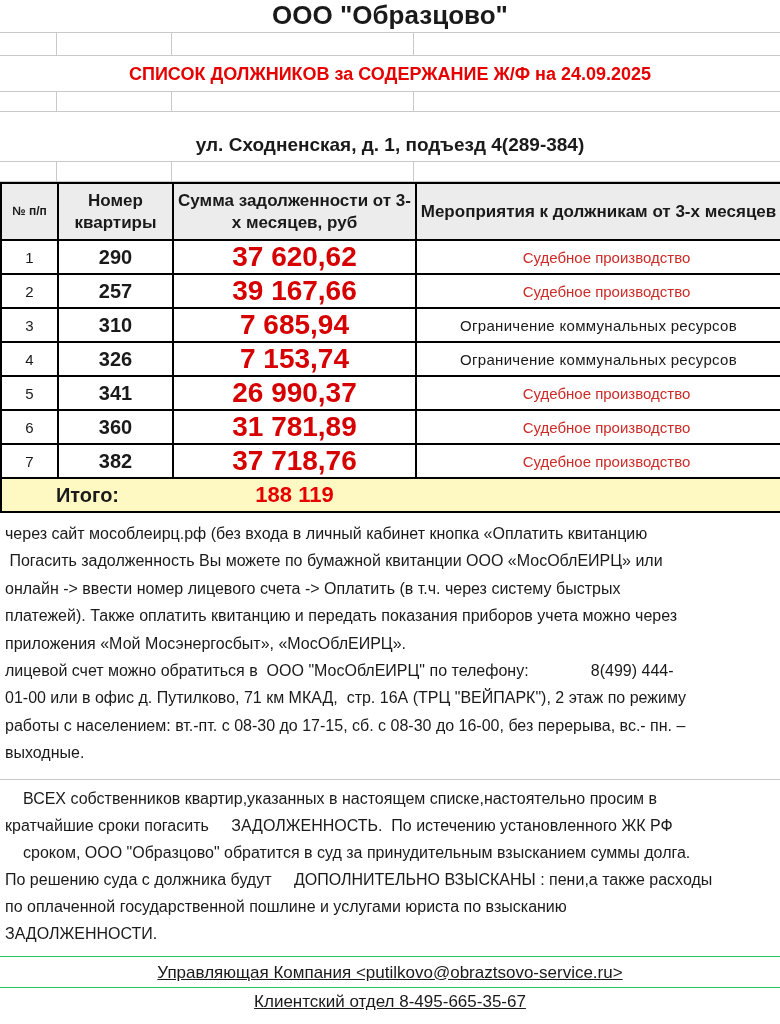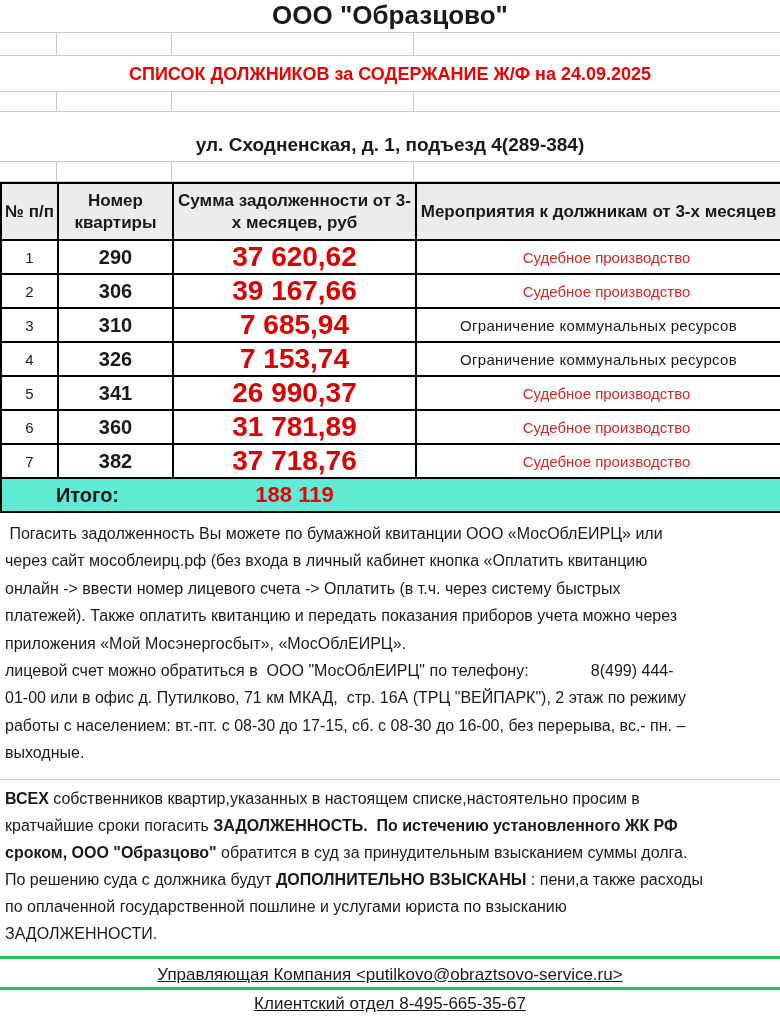--- a/index.html
+++ b/index.html
@@ -21,43 +21,43 @@
   .sp-1 { height:23px; } .sp-2 { height:20px; } .sp-3 { height:20px; }
   .grid-spacer .gcell { border-right:1px solid #c9c9c9; height:100%; }
   .gc-a { width:57px; } .gc-b { width:115px; } .gc-c { width:242px; }
   .gc-d { flex:1; border-right:none !important; }
   
   table.debt { width:780px; border-collapse:collapse; table-layout:fixed; }
   table.debt col.c1 { width:57px; } table.debt col.c2 { width:115px; }
   table.debt col.c3 { width:243px; } table.debt col.c4 { width:365px; }
   table.debt th, table.debt td { border:2px solid #000; text-align:center; vertical-align:middle; padding:0; }
   table.debt th { background:#ececec; font-weight:bold; font-size:17px; line-height:1.25; height:57px; }
-  table.debt th.h-num { font-size:17px;margin-top:36px; }
+  table.debt th.h-num { font-size:12px;margin-top:36px; }
   table.debt td { height:31px; }
   td.cell-num { font-size:15px; }
   td.cell-apt { font-size:20px; font-weight:bold; }
   td.cell-amount { font-size:28px; font-weight:bold; color:#d70000; }
   td.cell-action { font-size:15px; }
   td.cell-action.red { color:#cc2b28;padding-left:16px; }
   td.cell-action.black { color:#1a1a1a; letter-spacing:0.3px; }
-  tr.total-row td { background:#5eead4; height:34px;
+  tr.total-row td { background:#fef9c3; height:34px;
     border-left:none; border-right:none; border-top:2px solid #000; border-bottom:2px solid #000; }
   tr.total-row td:first-child { border-left:2px solid #000; }
   tr.total-row td:last-child { border-right:2px solid #000; }
   td.total-label { font-size:20px; font-weight:bold; padding-left:36px; }
   td.total-value { font-size:22px; font-weight:bold; color:#e60000; }
   
   .info-block { padding:7px 5px 0 5px; }
   .info-block .pline { white-space:pre; font-size:16px; line-height:27.4px; }
   .mid-spacer { height:13px; border-bottom:1px solid #c9c9c9; }
   .warning-block { padding:5px 5px 0 5px; }
   .warning-block .pline { white-space:pre; font-size:16px; line-height:27px; }
-  .warning-block .b { font-weight:bold; }
+  .warning-block .b { font-weight:normal;margin-left:18px; }
   
-  .footer-row { border-top:3px solid #22c55e; text-align:center; font-size:17px; }
+  .footer-row { border-top:1px solid #22c55e; text-align:center; font-size:17px; }
   .footer-row .u { text-decoration:underline; }
   .fr-1 { height:31px; line-height:31px; margin-top:9px; }
   .fr-2 { height:43px; line-height:27px; }
   .bottom-bar { height:4px; background:#8f8f8f; border-top:1px solid #c9c9c9; }
 </style>
 </head>
 <body>
 
 <div class="sheet">
 
@@ -105,21 +105,21 @@
     </thead>
     <tbody>
         <tr>
           <td class="cell-num">1</td>
           <td class="cell-apt">290</td>
           <td class="cell-amount">37 620,62</td>
           <td class="cell-action red">Судебное производство</td>
         </tr>
         <tr>
           <td class="cell-num">2</td>
-          <td class="cell-apt">306</td>
+          <td class="cell-apt">257</td>
           <td class="cell-amount">39 167,66</td>
           <td class="cell-action red">Судебное производство</td>
         </tr>
         <tr>
           <td class="cell-num">3</td>
           <td class="cell-apt">310</td>
           <td class="cell-amount">7 685,94</td>
           <td class="cell-action black">Ограничение  коммунальных  ресурсов</td>
         </tr>
         <tr>
@@ -150,22 +150,22 @@
     <tfoot>
       <tr class="total-row">
         <td class="total-label" colspan="2">Итого:</td>
         <td class="total-value">188 119</td>
         <td></td>
       </tr>
     </tfoot>
   </table>
 
   <div class="info-block">
+      <div class="pline">через сайт мособлеирц.рф (без входа в личный кабинет кнопка «Оплатить квитанцию</div>
       <div class="pline"> Погасить задолженность Вы можете по бумажной квитанции ООО «МосОблЕИРЦ» или</div>
-      <div class="pline">через сайт мособлеирц.рф (без входа в личный кабинет кнопка «Оплатить квитанцию</div>
       <div class="pline">онлайн -&gt; ввести номер лицевого счета -&gt; Оплатить (в т.ч. через систему быстрых</div>
       <div class="pline">платежей). Также оплатить квитанцию и передать показания приборов учета можно через</div>
       <div class="pline">приложения «Мой Мосэнергосбыт», «МосОблЕИРЦ».</div>
       <div class="pline">лицевой счет можно обратиться в  ООО "МосОблЕИРЦ" по телефону:              8(499) 444-</div>
       <div class="pline">01-00 или в офис д. Путилково, 71 км МКАД,  стр. 16А (ТРЦ "ВЕЙПАРК"), 2 этаж по режиму</div>
       <div class="pline">работы с населением: вт.-пт. с 08-30 до 17-15, сб. с 08-30 до 16-00, без перерыва, вс.- пн. –</div>
       <div class="pline">выходные.</div>
     </div>
 
   <div class="mid-spacer"></div>

